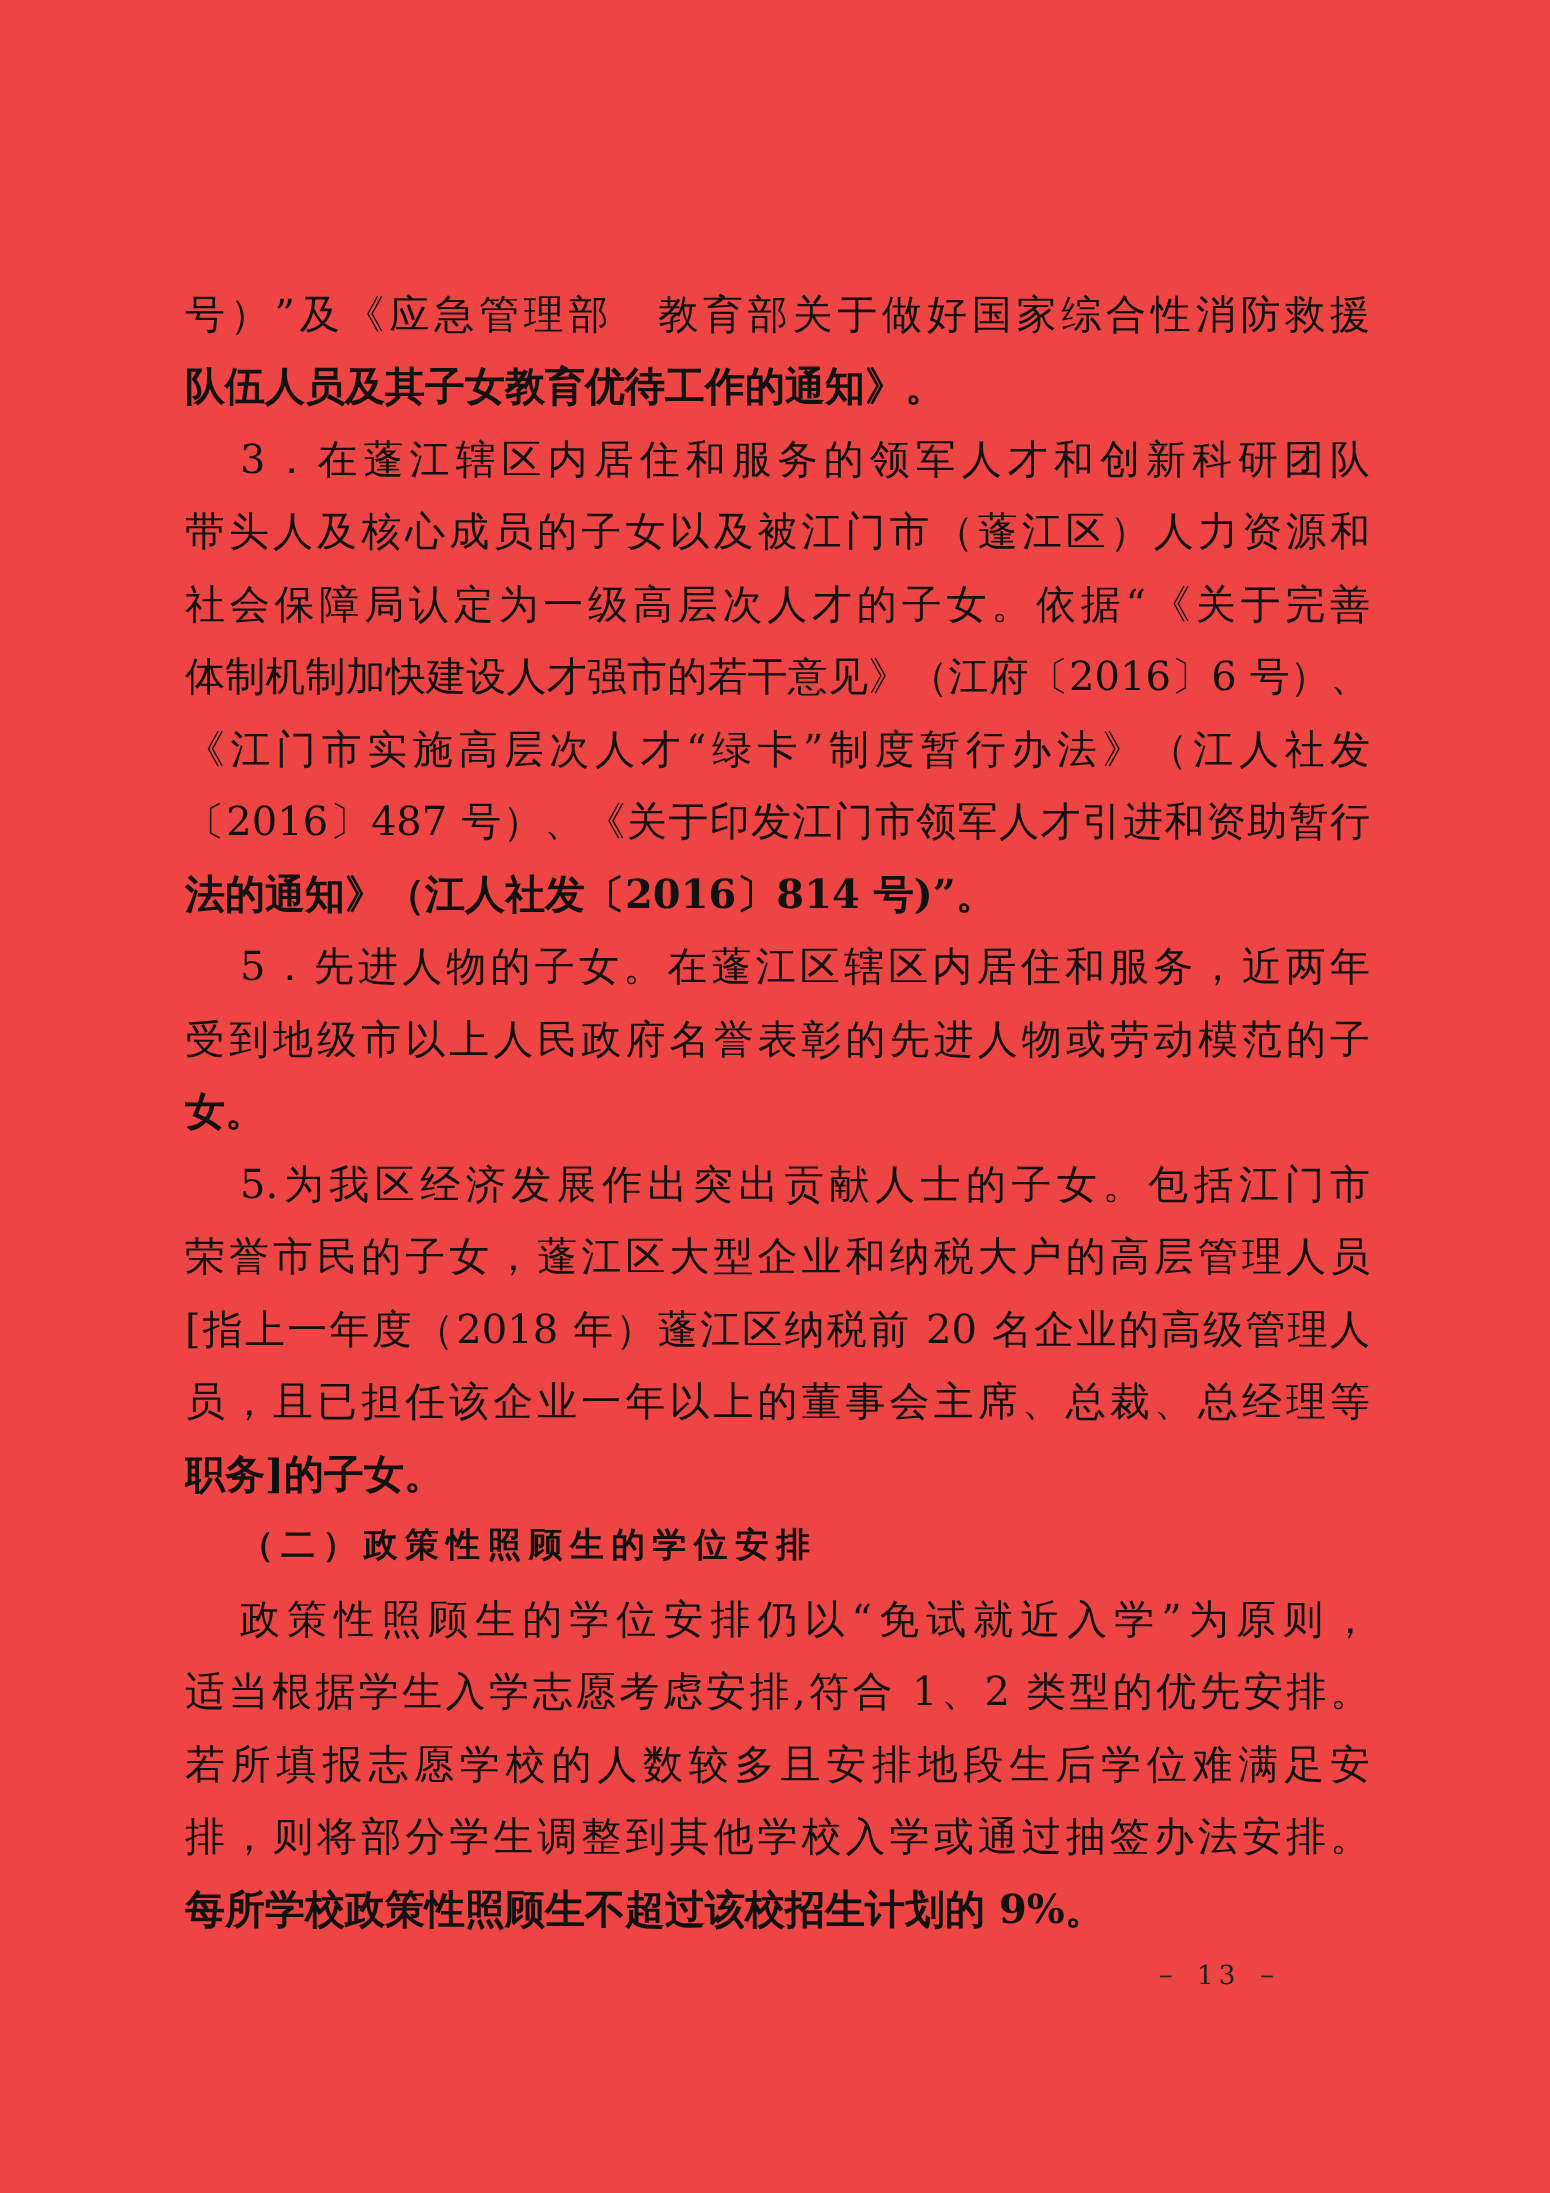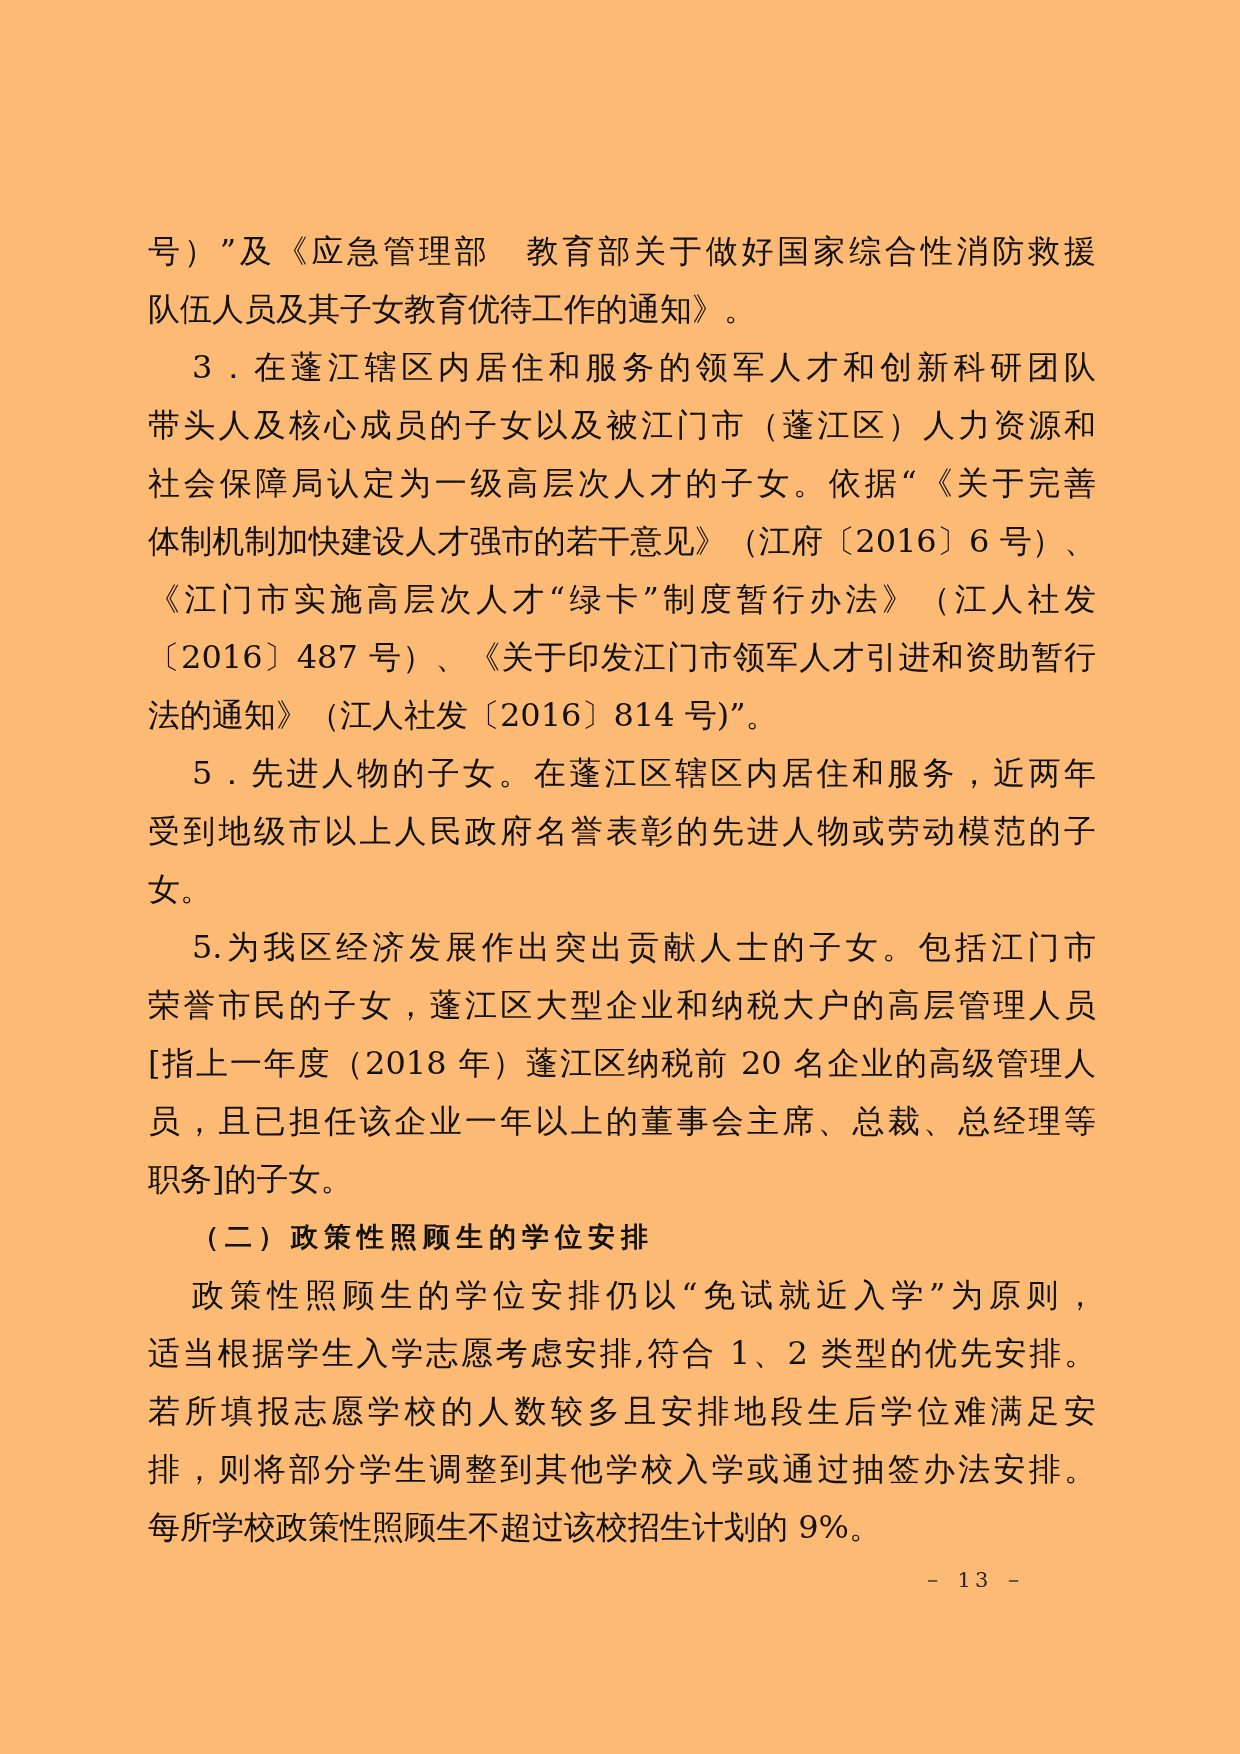--- a/index.html
+++ b/index.html
@@ -4,21 +4,21 @@
 <style>
   html, body {
     margin: 0;
     padding: 0;
     background: #e8e8e8;
   }
   .page {
     position: relative;
     width: 1240px;
     height: 1754px;
-    background: #fdba74;
+    background: #ef4444;
     margin: 0 auto;
     overflow: hidden;
     font-family: "DejaVu Serif", "Liberation Serif", serif;
     color: #111;
   }
   .content {
     position: absolute;
     left: 148px;
     top: 222px;
     width: 948px;
@@ -32,20 +32,21 @@
     text-align-last: left;
     white-space: normal;
   }
   
   .line.j {
     text-align-last: justify;
   }
   
   .line.e {
     text-align-last: left;
+    font-weight: bold;
   }
   .line.ind {
     text-indent: 44px;
   }
   .line.head {
     font-weight: bold;
     letter-spacing: 6px;
     font-size: 27px;
   }
   .page-number {

